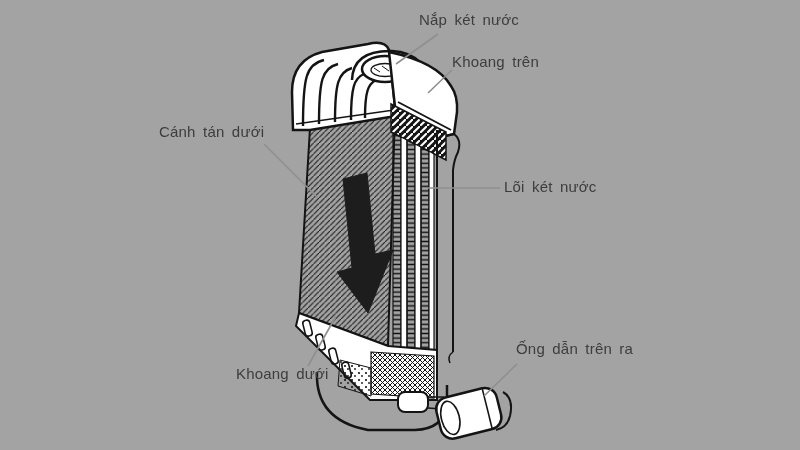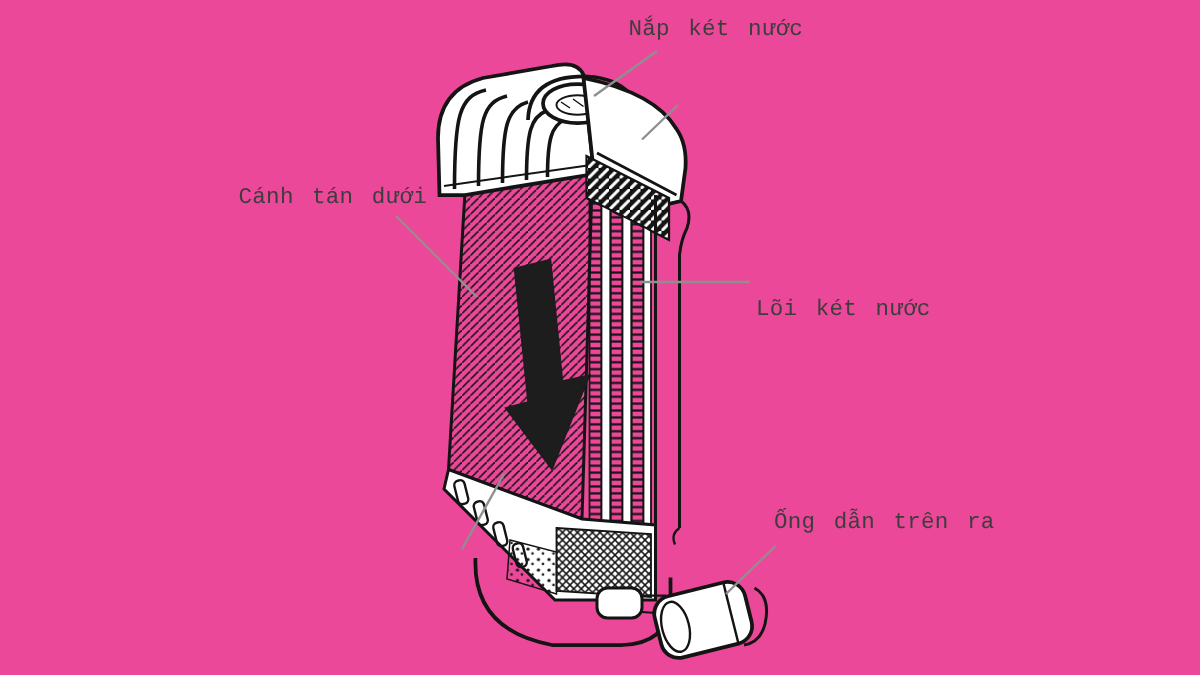--- a/index.html
+++ b/index.html
@@ -1,28 +1,28 @@
 <!DOCTYPE html>
 <html><head>
 <meta charset="utf-8">
 <style>
   html,body{margin:0;padding:0;background:#fff;}
   .stage{
-    position:relative;width:800px;height:450px;background:#ec4899;
-    font-family:Liberation Mono, monospace;overflow:hidden;
+    position:relative;width:800px;height:450px;background:#a3a3a3;
+    font-family:Liberation Sans, sans-serif;overflow:hidden;
   }
   .stage svg{position:absolute;left:0;top:0;}
   .diagram-label{
     position:absolute;font-size:15px;line-height:18px;color:#3d3d3d;
     white-space:nowrap;word-spacing:3px;letter-spacing:.2px;
   }
   #lbl-nap-ket-nuoc{left:419px;top:11px;}
   #lbl-khoang-tren{left:452px;top:53px;}
   #lbl-canh-tan-nhiet{left:159px;top:123px;}
-  #lbl-loi-ket-nuoc{left:504px;top:178px;margin-top:20px;}
+  #lbl-loi-ket-nuoc{left:504px;top:178px;}
   #lbl-khoang-duoi{left:236px;top:365px;}
   #lbl-ong-dan-nuoc-ra{left:516px;top:340px;}
 </style>
 </head>
 <body>
 
 <div class="stage">
 
   <svg width="800" height="450" viewBox="0 0 800 450">
     <defs>
@@ -125,20 +125,22 @@
       <path d="M452,70 L428,93"></path>
       <path d="M264,144 L318,198"></path>
       <path d="M500,188 L427,188"></path>
       <path d="M308,366 L336,316"></path>
       <path d="M517,364 L484,396"></path>
     </g>
   </svg>
 
   <div class="diagram-label" id="lbl-nap-ket-nuoc">Nắp két nước</div>
 
+  <div class="diagram-label" id="lbl-khoang-tren">Khoang trên</div>
 
   <div class="diagram-label" id="lbl-canh-tan-nhiet">Cánh tán dưới</div>
 
   <div class="diagram-label" id="lbl-loi-ket-nuoc">Lõi két nước</div>
 
+  <div class="diagram-label" id="lbl-khoang-duoi">Khoang dưới</div>
 
   <div class="diagram-label" id="lbl-ong-dan-nuoc-ra">Ống dẫn trên ra</div>
 </div>
 
 </body></html>

